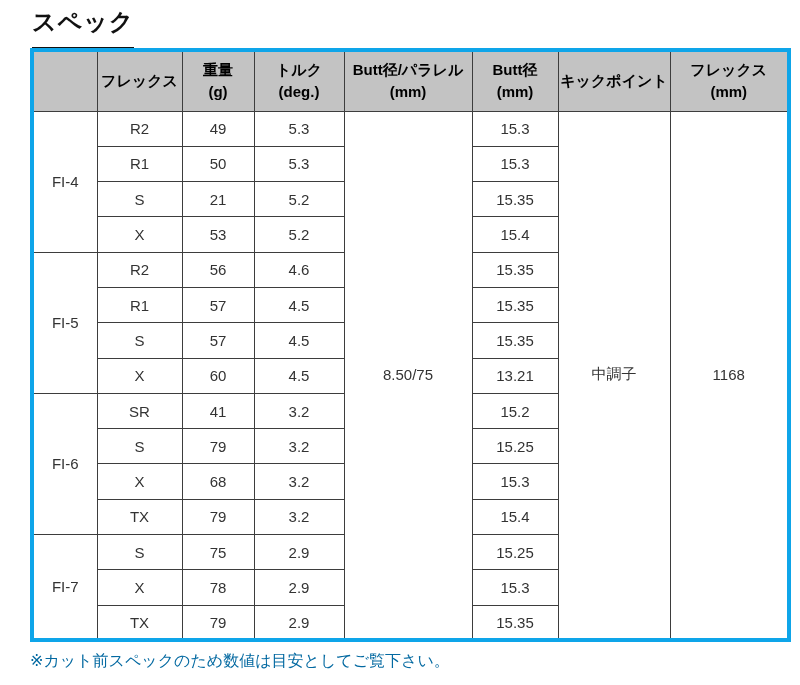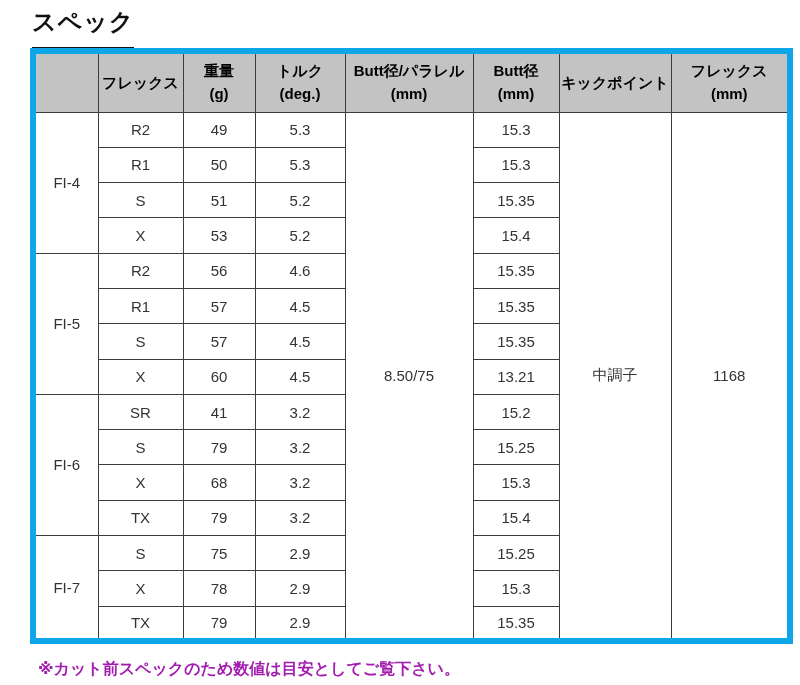--- a/index.html
+++ b/index.html
@@ -30,21 +30,21 @@
     padding-bottom: 9px;
     letter-spacing: 1px;
   }
   table.spec {
     position: absolute;
     left: 30px;
     top: 48px;
     border-collapse: collapse;
     table-layout: fixed;
     width: 757px;
-    border: 6px solid #0ea5e9;
+    border: 4px solid #0ea5e9;
   }
   table.spec col.c-model  { width: 65px; }
   table.spec col.c-flex   { width: 85px; }
   table.spec col.c-weight { width: 72px; }
   table.spec col.c-torque { width: 90px; }
   table.spec col.c-tip    { width: 128px; }
   table.spec col.c-butt   { width: 86px; }
   table.spec col.c-kick   { width: 112px; }
   table.spec col.c-len    { width: 119px; }
   table.spec th, table.spec td {
@@ -66,24 +66,24 @@
   table.spec td {
     font-size: 15px;
     font-weight: normal;
     color: #333333;
     background: #ffffff;
   }
   .footnote {
     position: absolute;
     left: 30px;
     top: 651px;
-    margin: 8px;
+    margin: 0;
     font-size: 16px;
-    font-weight: bold;
-    color: #a21caf;
+    font-weight: normal;
+    color: #0369a1;
   }
 </style>
 </head>
 <body>
 
 <div class="page">
 
   <h1 class="title">スペック</h1>
 
   <table class="spec">
@@ -143,21 +143,21 @@
         <td rowspan="15">1168</td>
       </tr>
       <tr>
         <td>R1</td>
         <td>50</td>
         <td>5.3</td>
         <td>15.3</td>
       </tr>
       <tr>
         <td>S</td>
-        <td>51</td>
+        <td>21</td>
         <td>5.2</td>
         <td>15.35</td>
       </tr>
       <tr>
         <td>X</td>
         <td>53</td>
         <td>5.2</td>
         <td>15.4</td>
       </tr>
 

